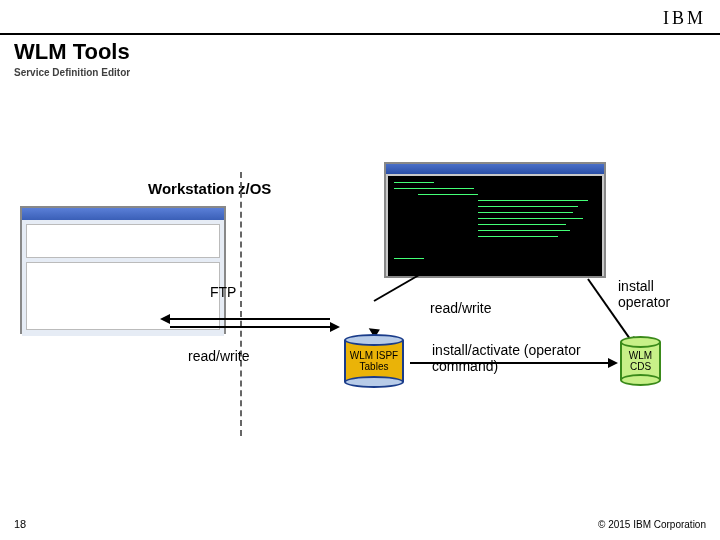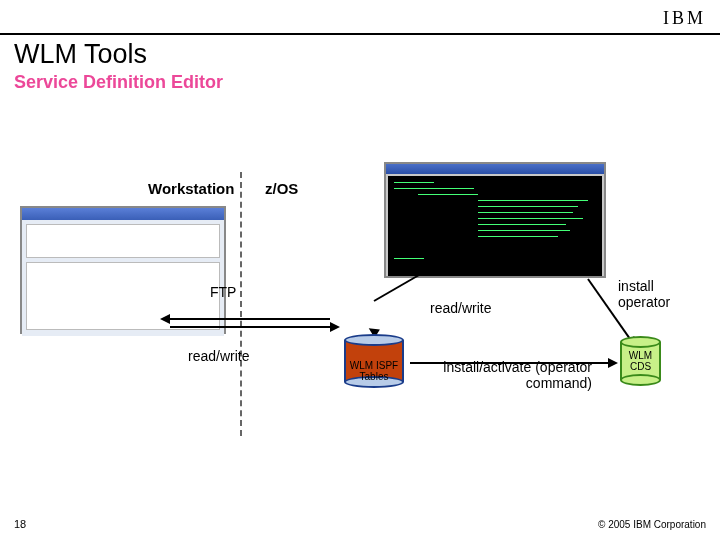--- a/index.html
+++ b/index.html
@@ -1,21 +1,21 @@
 <!DOCTYPE html>
 <html><head>
 <meta charset="utf-8">
 <style>
   * { margin: 0; padding: 0; box-sizing: border-box; }
   body { font-family: Arial, Helvetica, sans-serif; background: #fff; width: 720px; height: 540px; position: relative; }
   .header { border-bottom: 2px solid #000; padding: 8px 14px 4px; display: flex; justify-content: flex-end; }
   .logo { font-family: Georgia, serif; font-weight: normal; font-size: 18px; letter-spacing: 3px; }
   .title-block { padding: 4px 14px 2px; }
-  .title { font-size: 27px; font-weight: normal; color: #000; }
-  .subtitle { font-size: 18px; font-weight: bold; color: #ec4899; margin-top: 2px; }
+  .title { font-size: 22px; font-weight: bold; color: #000; }
+  .subtitle { font-size: 10px; font-weight: bold; color: #404040; margin-top: 2px; }
   .canvas { position: absolute; top: 0; left: 0; width: 720px; height: 540px; }
   .divider-line { position: absolute; left: 240px; top: 172px; width: 0; height: 264px; border-left: 2px dashed #666; }
   .lbl { position: absolute; font-size: 14px; color: #000; text-align: right; }
   .bold { font-weight: bold; font-size: 15px; }
   .thumb { position: absolute; border: 2px solid #888; background: #e8e8e8; }
   
   .ws-win { left: 20px; top: 206px; width: 206px; height: 128px; background: linear-gradient(#d6dff0, #e8edf5); }
   .ws-titlebar { height: 12px; background: linear-gradient(#5a7fd7, #3a5fb7); }
   .ws-body { height: 116px; display: flex; }
   .ws-main { flex: 1; background: #e6ecf5; position: relative; }
@@ -25,21 +25,21 @@
   
   .zos-win { left: 384px; top: 162px; width: 222px; height: 116px; background: #c8c8c8; }
   .zos-titlebar { height: 10px; background: linear-gradient(#4a6fc7, #2a4fa7); }
   .zos-term { margin: 2px; height: 100px; background: #000; position: relative; overflow: hidden; }
   .zos-line { position: absolute; height: 1px; background: #4f7; left: 6px; }
   
   .cyl { position: absolute; }
   .cyl-body { width: 100%; border-left: 2px solid; border-right: 2px solid; display: flex; flex-direction: column; align-items: center; justify-content: center; font-size: 10px; text-align: center; line-height: 1.1; }
   .cyl-top, .cyl-bot { width: 100%; border: 2px solid; border-radius: 50%; }
   .cyl-blue .cyl-top, .cyl-blue .cyl-bot { border-color: #1a3c8a; background: #b8cce8; }
-  .cyl-blue .cyl-body { border-color: #1a3c8a; background: #c2410c; justify-content: flex-end; }
+  .cyl-blue .cyl-body { border-color: #1a3c8a; background: #eab308; }
   .cyl-green .cyl-top, .cyl-green .cyl-bot { border-color: #3a8a1a; background: #c8f088; }
   .cyl-green .cyl-body { border-color: #3a8a1a; background: #c8f088; }
   
   .arrow-line { position: absolute; height: 2px; background: #000; }
   .arrow-head-r { position: absolute; width: 0; height: 0; border-top: 5px solid transparent; border-bottom: 5px solid transparent; border-left: 10px solid #000; }
   .arrow-head-l { position: absolute; width: 0; height: 0; border-top: 5px solid transparent; border-bottom: 5px solid transparent; border-right: 10px solid #000; }
   .arrow-diag { position: absolute; background: #000; height: 2px; }
   .footer-num { position: absolute; left: 14px; bottom: 10px; font-size: 11px; color: #000; }
   .footer-copy { position: absolute; right: 14px; bottom: 10px; font-size: 10px; color: #000; }
 </style>
@@ -50,21 +50,21 @@
   <div class="logo">IBM</div>
 </div>
 <div class="title-block">
   <div class="title">WLM Tools</div>
   <div class="subtitle">Service Definition Editor</div>
 </div>
 
 <div class="canvas">
 
   <div class="lbl bold" style="left:148px; top:180px;">Workstation</div>
-  <div class="lbl bold" style="left:265px; top:180px;">z/OS</div>
+  <div class="lbl bold" style="left:238px; top:180px;">z/OS</div>
 
   <div class="divider-line"></div>
 
   <div class="thumb ws-win">
     <div class="ws-titlebar"></div>
     <div class="ws-body">
       <div class="ws-main">
         <div class="ws-panel ws-p1"></div>
         <div class="ws-panel ws-p2"></div>
       </div>
@@ -107,29 +107,29 @@
   <div class="lbl" style="left:430px; top:300px;">read/write</div>
 
   <div class="arrow-diag" style="left:374px; top:300px; width:86px; transform-origin:left center; transform:rotate(-30deg);"></div>
   <div class="arrow-head-l" style="left:368px; top:326px; transform:rotate(32deg);"></div>
 
   <div class="lbl" style="left:618px; top:278px; width:70px; text-align:left;">install operator</div>
 
   <div class="arrow-diag" style="left:588px; top:278px; width:82px; transform-origin:left center; transform:rotate(55deg);"></div>
   <div class="arrow-head-r" style="left:628px; top:338px; transform:rotate(55deg);"></div>
 
-  <div class="lbl" style="left:432px; top:342px; width:160px; text-align:right;margin-top:17px;">install/activate (operator command)</div>
+  <div class="lbl" style="left:432px; top:342px; width:160px; text-align:left;">install/activate (operator command)</div>
 
   <div class="arrow-line" style="left:410px; top:362px; width:198px;"></div>
   <div class="arrow-head-r" style="left:608px; top:358px;"></div>
 
   <div class="cyl cyl-green" style="left:620px; top:336px; width:41px;">
     <div class="cyl-top" style="height:12px; margin-bottom:-6px; position:relative; z-index:2;"></div>
     <div class="cyl-body" style="height:38px;">
       <span>WLM CDS</span>
     </div>
     <div class="cyl-bot" style="height:12px; margin-top:-6px;"></div>
   </div>
 
 </div>
 
 <div class="footer-num">18</div>
-<div class="footer-copy">© 2005 IBM Corporation</div>
+<div class="footer-copy">© 2015 IBM Corporation</div>
 
 </body></html>

